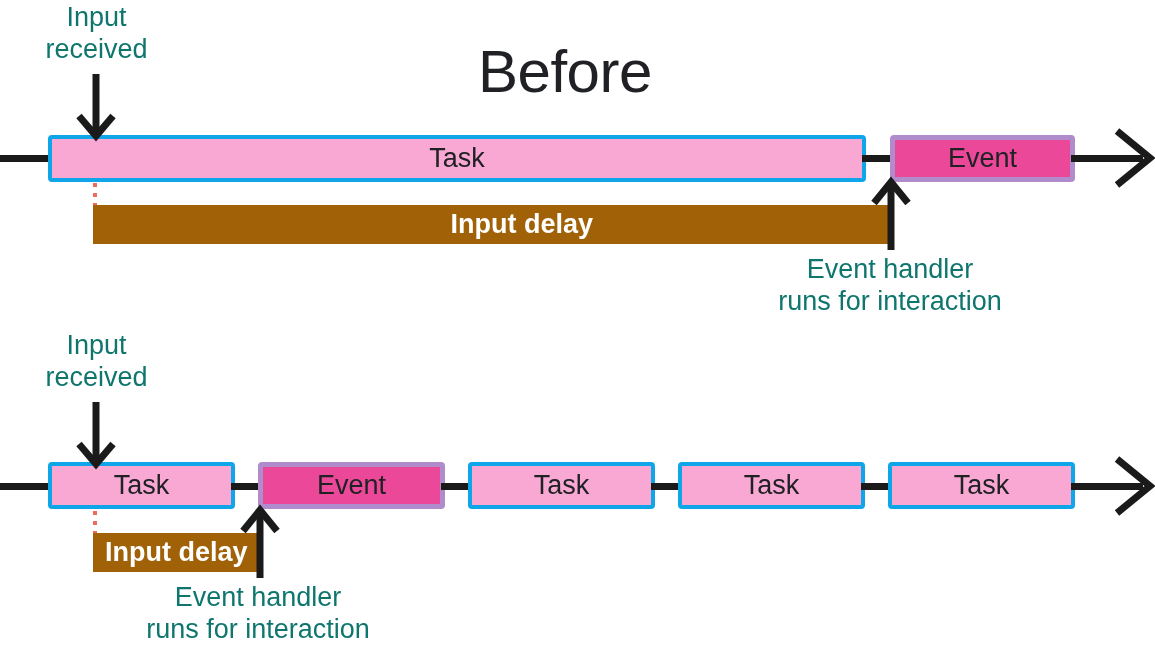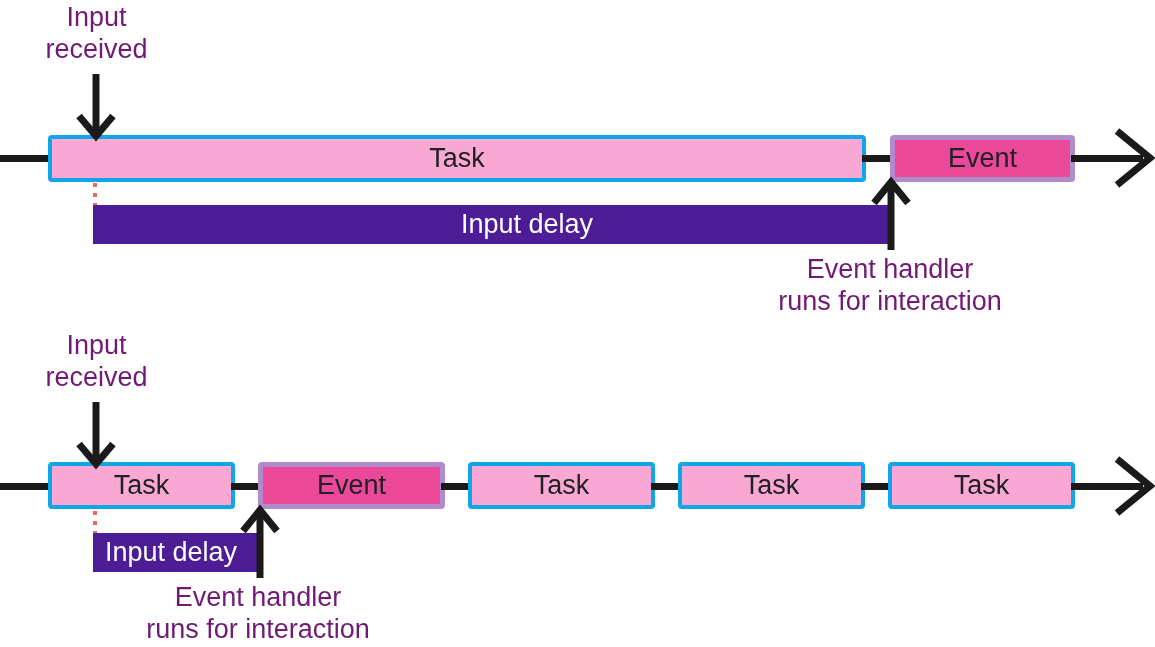--- a/index.html
+++ b/index.html
@@ -22,21 +22,21 @@
     line-height: 1;
     font-weight: 400;
     color: #202124;
     white-space: nowrap;
     letter-spacing: -0.5px;
   }
   .label {
     position: absolute;
     font-size: 27px;
     line-height: 32px;
-    color: #701a75;
+    color: #0f766e;
     text-align: center;
     white-space: pre-line;
   }
   .axis-line {
     position: absolute;
     height: 7px;
     background: #1a1a1a;
   }
   .box {
     position: absolute;
@@ -54,26 +54,27 @@
     color: #202124;
   }
   .box-event {
     background: #ec4899;
     border: 5px solid #b18ccd;
     border-radius: 4px;
     color: #202124;
   }
   .bar-delay {
     position: absolute;
-    background: #4c1d95;
+    background: #a16207;
     display: flex;
     align-items: center;
     font-size: 27px;
     color: #ffffff;
     box-sizing: border-box;
+    font-weight: bold;
   }
   .bar-delay.right-label { justify-content: flex-end; padding-right: 14px; }
   .bar-delay.left-label  { justify-content: flex-start; padding-left: 12px; }
   .dotted-tick {
     position: absolute;
     width: 4px;
     background-image: linear-gradient(to bottom, #ec6a5e 0 4px, transparent 4px 10px);
     background-size: 4px 10px;
     background-repeat: repeat-y;
   }
@@ -83,20 +84,21 @@
     width: 1155px;
     height: 647px;
     pointer-events: none;
   }
 </style>
 </head>
 <body>
 
 <div id="stage">
 
+  <div class="section-title" style="left:478px; top:42px;">Before</div>
 
   <div class="label" style="left:24px; top:1px; width:145px;">Input
 received</div>
 
   <div class="axis-line" style="left:0px; top:155px; width:50px;"></div>
 
   <div class="box box-task" style="left:48px; top:135px; width:818px; height:47px;">
     <span>Task</span>
   </div>
 

